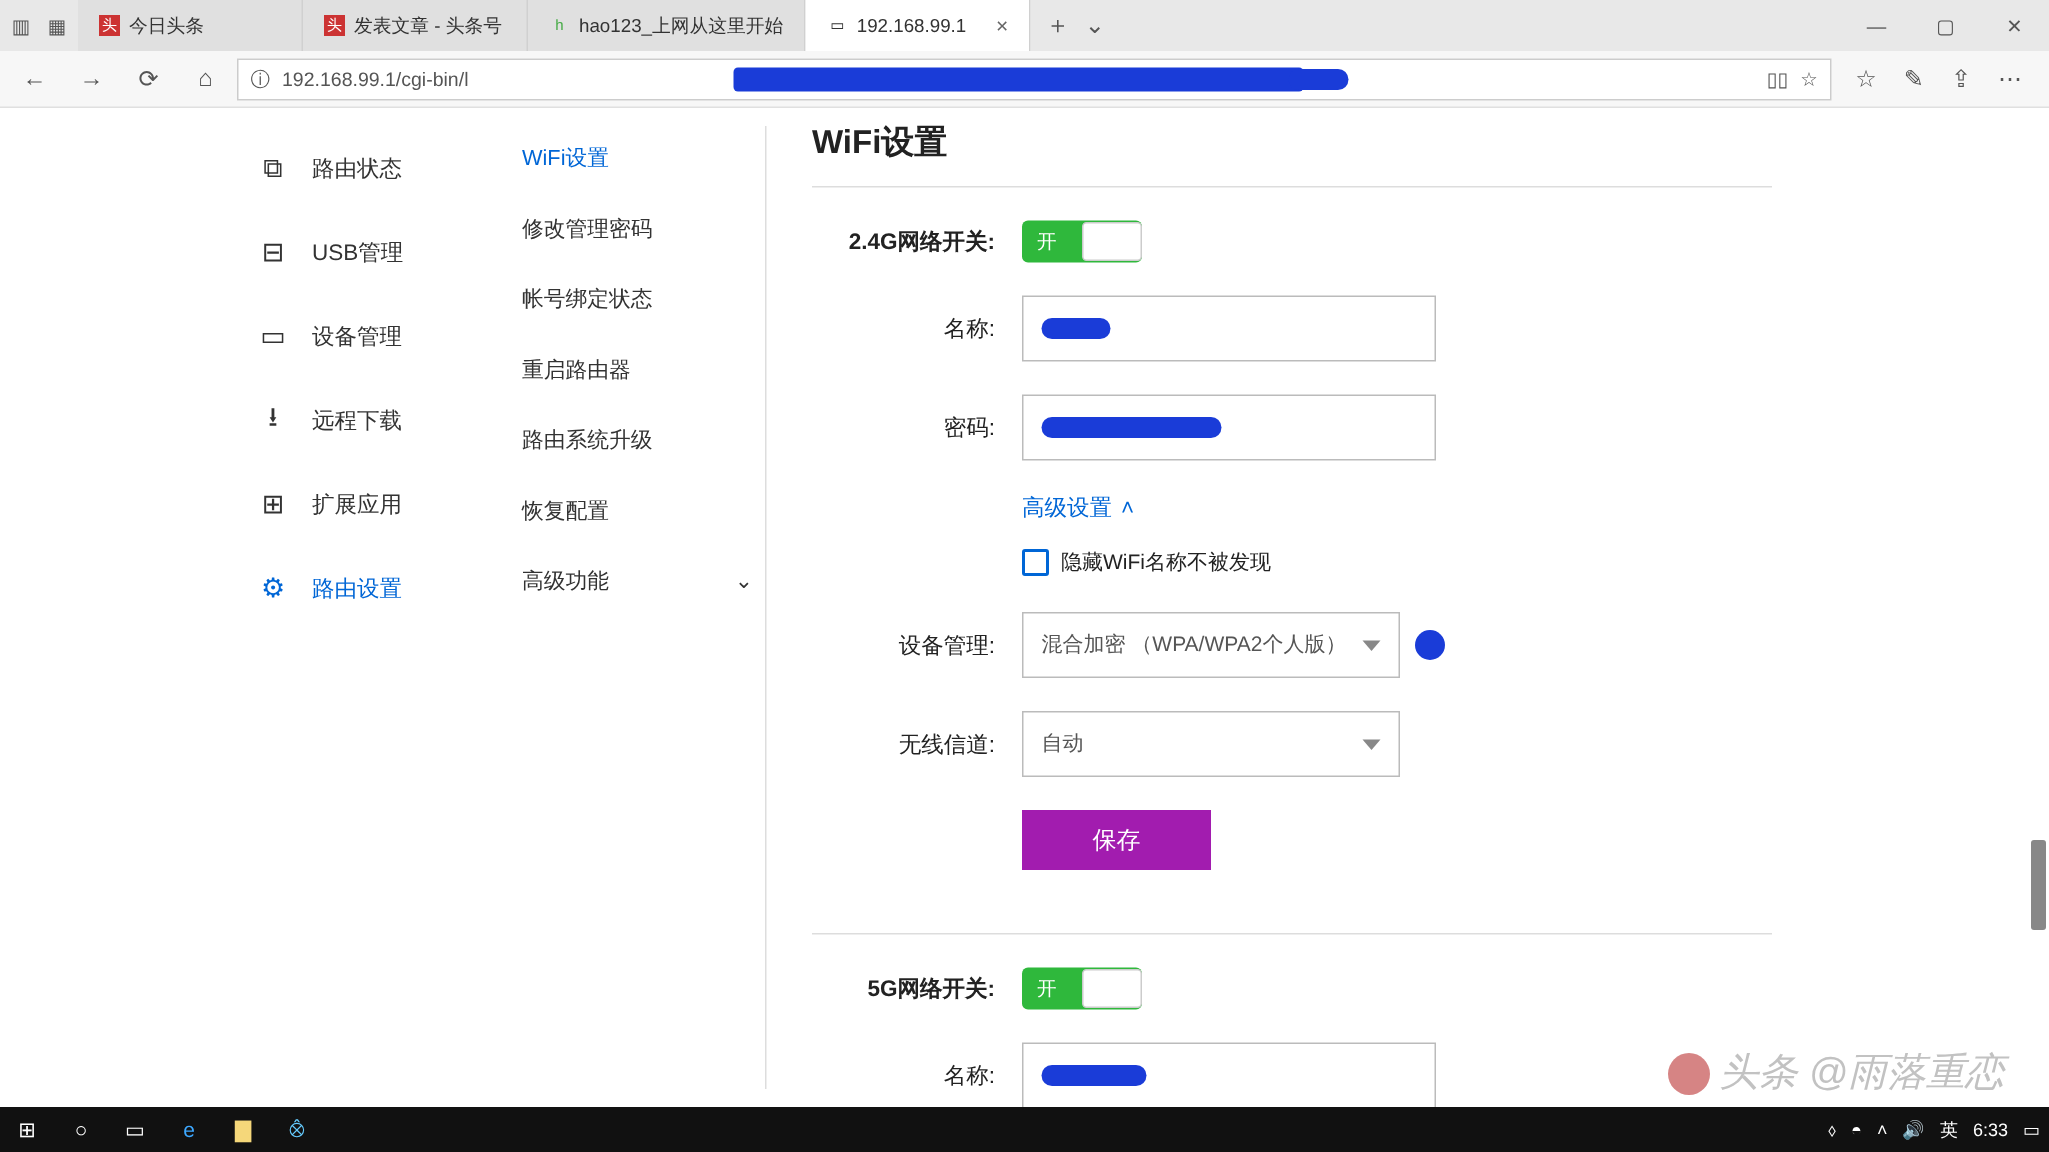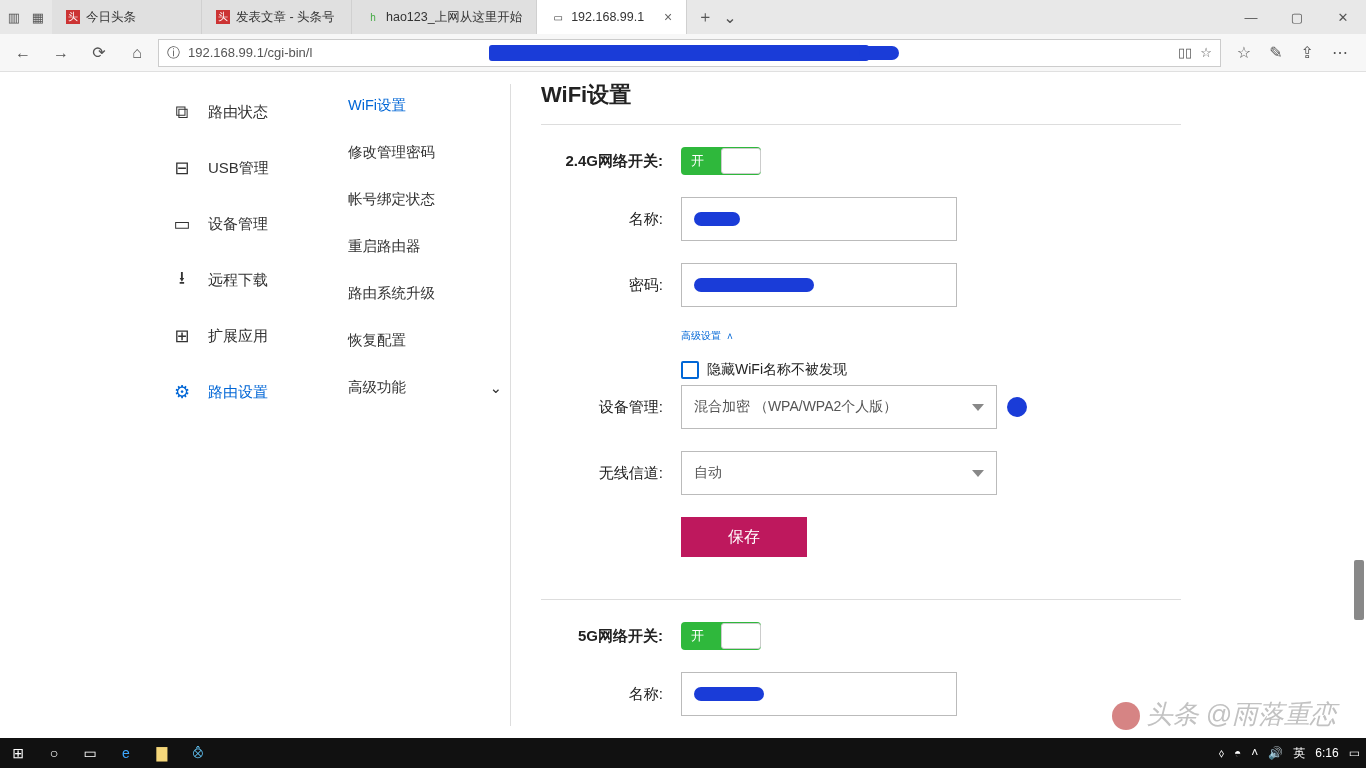--- a/index.html
+++ b/index.html
@@ -45,30 +45,30 @@
 .row { display: flex; align-items: center; margin-bottom: 22px; }
 .row .lbl { width: 140px; text-align: right; font-size: 15px; font-weight: bold; color: #222; padding-right: 18px; }
 .row .lbl.thin { font-weight: normal; }
 
 .toggle { width: 80px; height: 28px; border-radius: 4px; background: #2fb83c; position: relative; display: flex; align-items: center; }
 .toggle .on { color: #fff; font-size: 13px; padding-left: 10px; }
 .toggle .knob { position: absolute; right: 0; width: 40px; height: 26px; background: #fff; border: 1px solid #ccc; border-radius: 3px; }
 
 .tinput { width: 276px; height: 44px; border: 1px solid #bbb; display: flex; align-items: center; padding: 0 12px; position: relative; }
 .tinput .blob { height: 14px; background: #1a3cd8; border-radius: 7px; }
-.adv { color: #0066d6; font-size: 10px; cursor: pointer; display: flex; align-items: center; gap: 6px; margin-left: 140px; margin-bottom: 18px; }
-
-.cbline { display: flex; align-items: center; gap: 8px; margin-left: 140px; margin-bottom: 6px; font-size: 14px; color: #222; }
+.adv { color: #0066d6; font-size: 15px; cursor: pointer; display: flex; align-items: center; gap: 6px; margin-left: 140px; margin-bottom: 18px; }
+
+.cbline { display: flex; align-items: center; gap: 8px; margin-left: 140px; margin-bottom: 24px; font-size: 14px; color: #222; }
 .cbx { width: 18px; height: 18px; border: 2px solid #0066d6; border-radius: 2px; }
 
-.sel { width: 316px; height: 44px; border: 1px solid #bbb; display: flex; align-items: center; justify-content: space-between; padding: 0 12px; font-size: 14px; color: #555; }
+.sel { width: 252px; height: 44px; border: 1px solid #bbb; display: flex; align-items: center; justify-content: space-between; padding: 0 12px; font-size: 14px; color: #555; }
 .tri { width: 0; height: 0; border-left: 6px solid transparent; border-right: 6px solid transparent; border-top: 7px solid #888; }
 .dot { width: 20px; height: 20px; background: #1a3cd8; border-radius: 50%; margin-left: 10px; }
 
-.save { width: 126px; height: 40px; background: #be185d; color: #fff; font-size: 16px; border: none; margin-left: 140px; margin-bottom: 28px; cursor: pointer; }
+.save { width: 126px; height: 40px; background: #a21caf; color: #fff; font-size: 16px; border: none; margin-left: 140px; margin-bottom: 28px; cursor: pointer; }
 
 .watermark { position: absolute; right: 30px; bottom: 36px; font-size: 26px; color: #999; opacity: 0.6; font-style: italic; pointer-events: none; }
 .watermark .av { display: inline-block; width: 28px; height: 28px; background: #b33; border-radius: 50%; vertical-align: middle; margin-right: 6px; }
 
 
 .taskbar { position: absolute; bottom: 0; left: 0; right: 0; height: 30px; background: #111; display: flex; align-items: center; }
 .taskbar .tb { width: 36px; height: 30px; display: flex; align-items: center; justify-content: center; color: #fff; font-size: 14px; }
 .taskbar .tray { margin-left: auto; display: flex; align-items: center; gap: 10px; padding-right: 6px; color: #fff; font-size: 12px; }
 .tb.edge { color: #3da8ff; }
 .scrollthumb { position: absolute; right: 2px; top: 560px; width: 10px; height: 60px; background: #888; border-radius: 2px; }
@@ -265,16 +265,16 @@
   <div class="tb">▭</div>
   <div class="tb edge">e</div>
   <div class="tb" style="color:#f5d77a">▇</div>
   <div class="tb" style="color:#6cf">⨶</div>
   <div class="tray">
     <span>⬨</span>
     <span>◓</span>
     <span>˄</span>
     <span>🔊</span>
     <span>英</span>
-    <span>6:16</span>
+    <span>6:33</span>
     <span>▭</span>
   </div>
 </div>
 
 </body></html>

